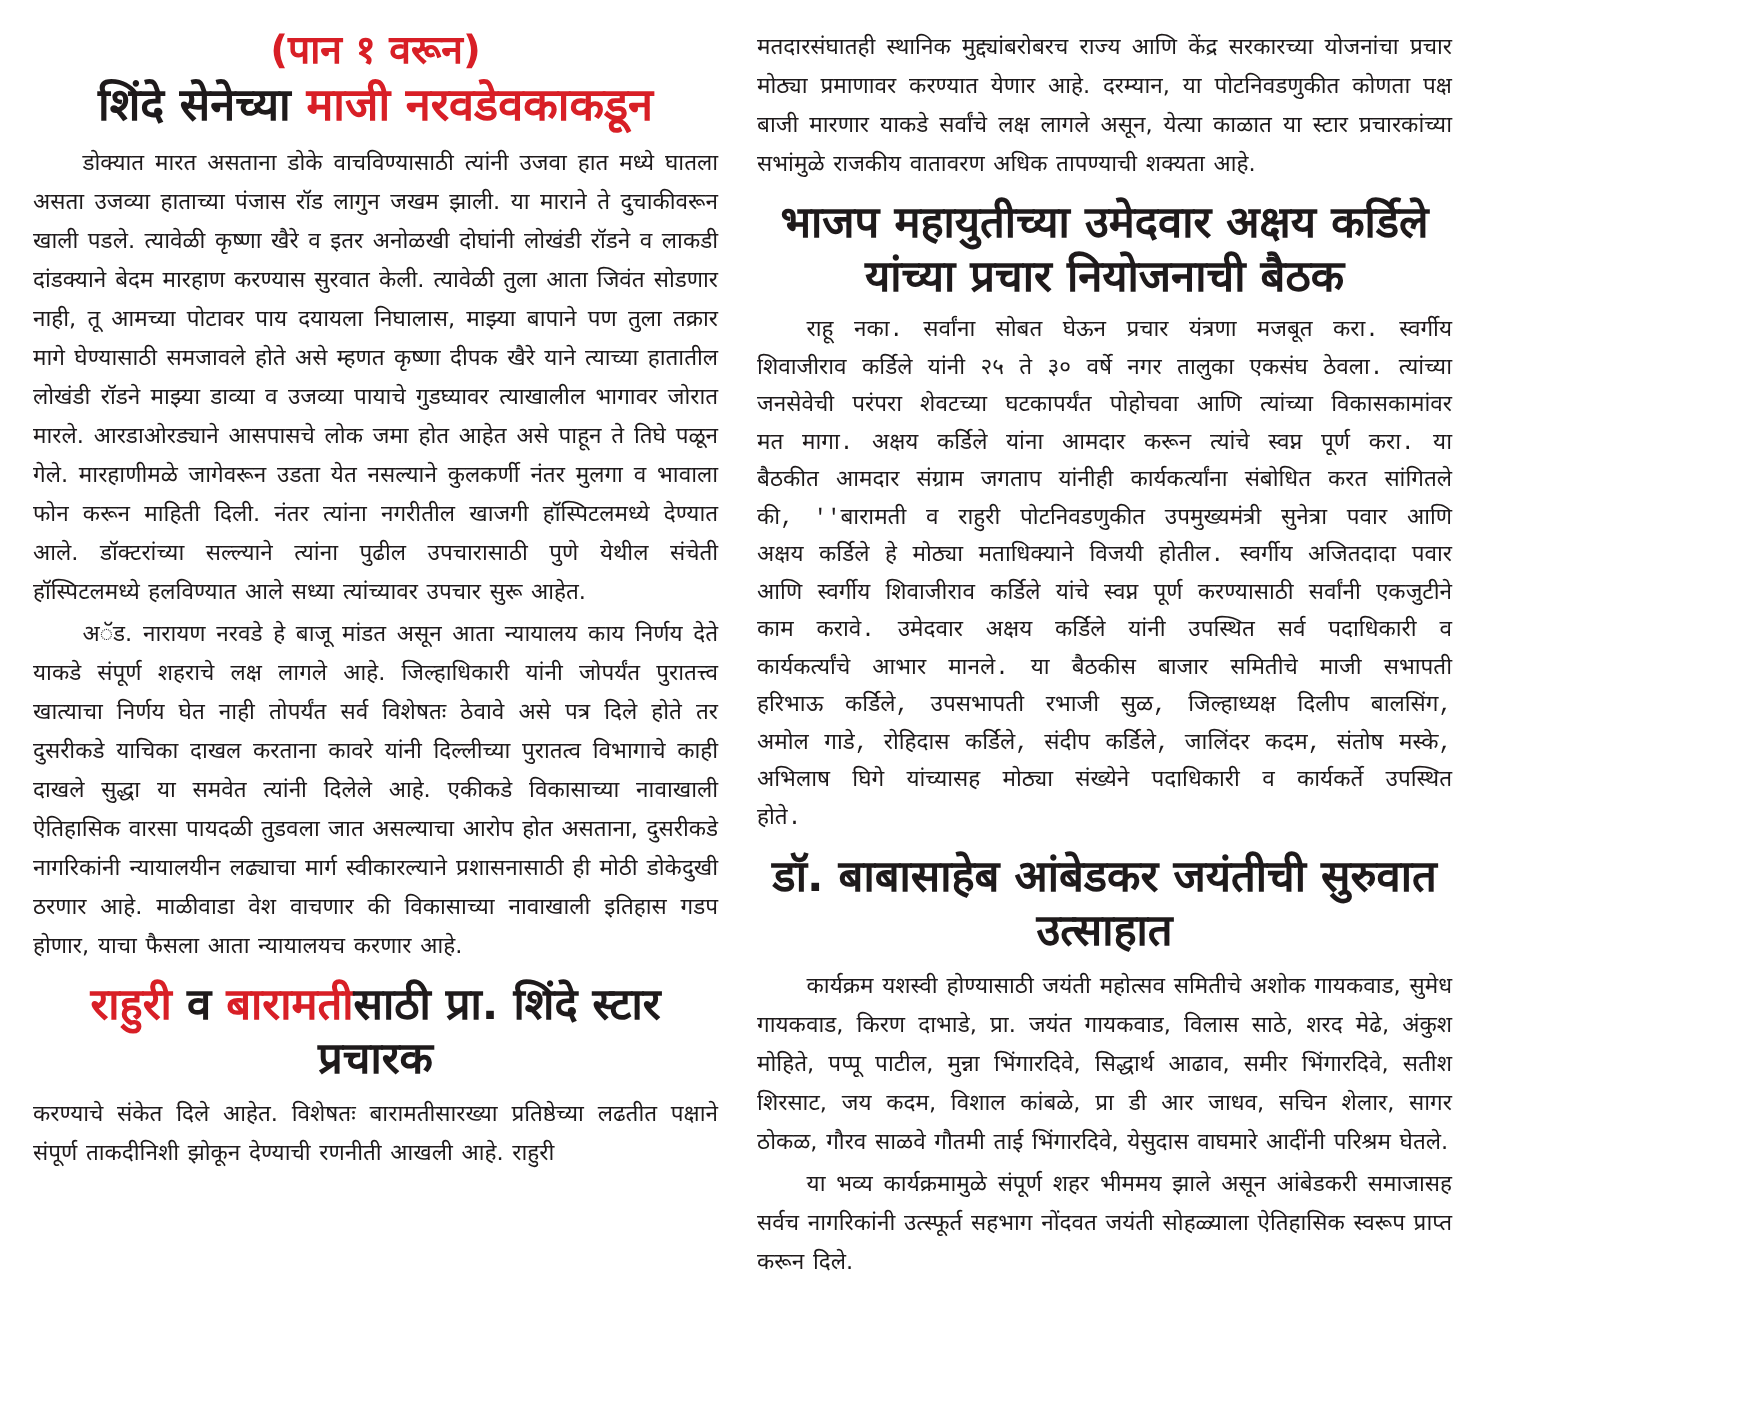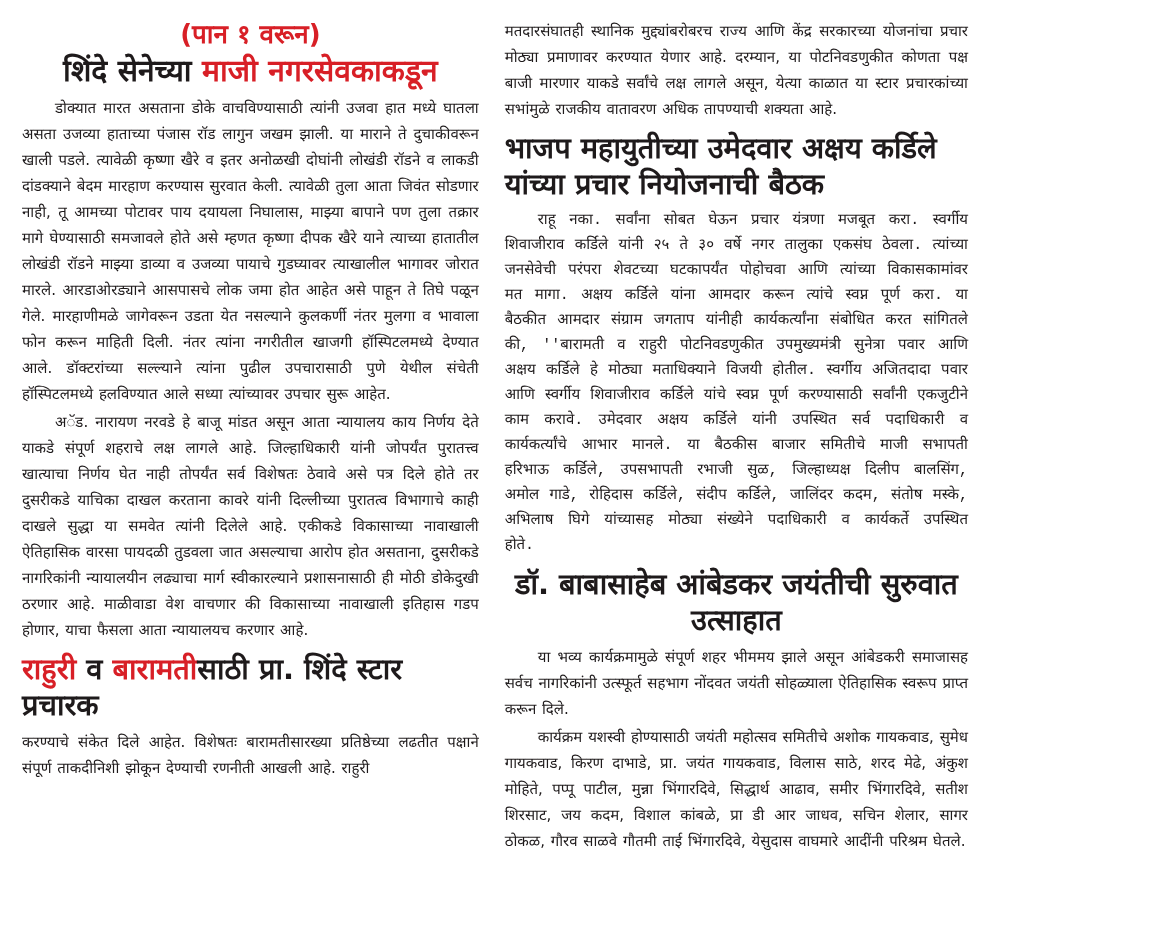--- a/index.html
+++ b/index.html
@@ -47,21 +47,21 @@
     line-height: 37px;
     text-align: center;
     margin-bottom: 6px;
   }
   .h-sub {
     font-size: 29px;
     line-height: 36px;
     margin: 8px 0 6px 0;
   }
   .h-center { text-align: center; }
-  .h-left   { text-align: left; }
+  .h-left   { text-align: center; }
   .red   { color: var(--red, #d81f26); }
   .black { color: var(--ink, #1e1a1b); }
 
   .body-text {
     font-size: 15px;
     line-height: 26px;
     text-align: justify;
     margin: 0 0 2px 0;
     word-spacing: 1px;
   }
@@ -72,21 +72,21 @@
 <body>
 
 <div class="page">
 
   <div class="col col-left">
 
     <p class="kicker">(पान १ वरून)</p>
 
     <h1 class="headline h-main">
       <span>
-        <span class="black">शिंदे सेनेच्या </span><span class="red">माजी नगरसेवकाकडून</span>
+        <span class="black">शिंदे सेनेच्या </span><span class="red">माजी नरवडेवकाकडून</span>
       </span><br>
     </h1>
 
     <p class="body-text indent">डोक्यात मारत असताना डोके वाचविण्यासाठी त्यांनी उजवा हात मध्ये घातला असता उजव्या हाताच्या पंजास रॉड लागुन जखम झाली. या माराने ते दुचाकीवरून खाली पडले. त्यावेळी कृष्णा खैरे व इतर अनोळखी दोघांनी लोखंडी रॉडने व लाकडी दांडक्याने बेदम मारहाण करण्यास सुरवात केली. त्यावेळी तुला आता जिवंत सोडणार नाही, तू आमच्या पोटावर पाय दयायला निघालास, माझ्या बापाने पण तुला तक्रार मागे घेण्यासाठी समजावले होते असे म्हणत कृष्णा दीपक खैरे याने त्याच्या हातातील लोखंडी रॉडने माझ्या डाव्या व उजव्या पायाचे गुडघ्यावर त्याखालील भागावर जोरात मारले. आरडाओरड्याने आसपासचे लोक जमा होत आहेत असे पाहून ते तिघे पळून गेले. मारहाणीमळे जागेवरून उडता येत नसल्याने कुलकर्णी नंतर मुलगा व भावाला फोन करून माहिती दिली. नंतर त्यांना नगरीतील खाजगी हॉस्पिटलमध्ये देण्यात आले. डॉक्टरांच्या सल्ल्याने त्यांना पुढील उपचारासाठी पुणे येथील संचेती हॉस्पिटलमध्ये हलविण्यात आले सध्या त्यांच्यावर उपचार सुरू आहेत.</p>
 
 
     <p class="body-text indent">अॅड. नारायण नरवडे हे बाजू मांडत असून आता न्यायालय काय निर्णय देते याकडे संपूर्ण शहराचे लक्ष लागले आहे. जिल्हाधिकारी यांनी जोपर्यंत पुरातत्त्व खात्याचा निर्णय घेत नाही तोपर्यंत सर्व विशेषतः ठेवावे असे पत्र दिले होते तर दुसरीकडे याचिका दाखल करताना कावरे यांनी दिल्लीच्या पुरातत्व विभागाचे काही दाखले सुद्धा या समवेत त्यांनी दिलेले आहे. एकीकडे विकासाच्या नावाखाली ऐतिहासिक वारसा पायदळी तुडवला जात असल्याचा आरोप होत असताना, दुसरीकडे नागरिकांनी न्यायालयीन लढ्याचा मार्ग स्वीकारल्याने प्रशासनासाठी ही मोठी डोकेदुखी ठरणार आहे. माळीवाडा वेश वाचणार की विकासाच्या नावाखाली इतिहास गडप होणार, याचा फैसला आता न्यायालयच करणार आहे.</p>
 
     <h2 class="headline h-sub h-left">
       <span class="red">राहुरी</span><span class="black"> व </span><span class="red">बारामती</span><span class="black">साठी प्रा. शिंदे स्टार प्रचारक</span>
@@ -99,19 +99,19 @@
   <div class="col col-right">
 
     <p class="body-text">मतदारसंघातही स्थानिक मुद्द्यांबरोबरच राज्य आणि केंद्र सरकारच्या योजनांचा प्रचार मोठ्या प्रमाणावर करण्यात येणार आहे. दरम्यान, या पोटनिवडणुकीत कोणता पक्ष बाजी मारणार याकडे सर्वांचे लक्ष लागले असून, येत्या काळात या स्टार प्रचारकांच्या सभांमुळे राजकीय वातावरण अधिक तापण्याची शक्यता आहे.</p>
 
     <h2 class="headline h-sub h-left">भाजप महायुतीच्या उमेदवार अक्षय कर्डिले यांच्या प्रचार नियोजनाची बैठक</h2>
 
     <p class="body-text indent tight">राहू नका. सर्वांना सोबत घेऊन प्रचार यंत्रणा मजबूत करा. स्वर्गीय शिवाजीराव कर्डिले यांनी २५ ते ३० वर्षे नगर तालुका एकसंघ ठेवला. त्यांच्या जनसेवेची परंपरा शेवटच्या घटकापर्यंत पोहोचवा आणि त्यांच्या विकासकामांवर मत मागा. अक्षय कर्डिले यांना आमदार करून त्यांचे स्वप्न पूर्ण करा. या बैठकीत आमदार संग्राम जगताप यांनीही कार्यकर्त्यांना संबोधित करत सांगितले की, ''बारामती व राहुरी पोटनिवडणुकीत उपमुख्यमंत्री सुनेत्रा पवार आणि अक्षय कर्डिले हे मोठ्या मताधिक्याने विजयी होतील. स्वर्गीय अजितदादा पवार आणि स्वर्गीय शिवाजीराव कर्डिले यांचे स्वप्न पूर्ण करण्यासाठी सर्वांनी एकजुटीने काम करावे. उमेदवार अक्षय कर्डिले यांनी उपस्थित सर्व पदाधिकारी व कार्यकर्त्यांचे आभार मानले. या बैठकीस बाजार समितीचे माजी सभापती हरिभाऊ कर्डिले, उपसभापती रभाजी सुळ, जिल्हाध्यक्ष दिलीप बालसिंग, अमोल गाडे, रोहिदास कर्डिले, संदीप कर्डिले, जालिंदर कदम, संतोष मस्के, अभिलाष घिगे यांच्यासह मोठ्या संख्येने पदाधिकारी व कार्यकर्ते उपस्थित होते.</p>
 
     <h2 class="headline h-sub h-center">डॉ. बाबासाहेब आंबेडकर जयंतीची सुरुवात उत्साहात</h2>
 
+    <p class="body-text indent">कार्यक्रम यशस्वी होण्यासाठी जयंती महोत्सव समितीचे अशोक गायकवाड, सुमेध गायकवाड, किरण दाभाडे, प्रा. जयंत गायकवाड, विलास साठे, शरद मेढे, अंकुश मोहिते, पप्पू पाटील, मुन्ना भिंगारदिवे, सिद्धार्थ आढाव, समीर भिंगारदिवे, सतीश शिरसाट, जय कदम, विशाल कांबळे, प्रा डी आर जाधव, सचिन शेलार, सागर ठोकळ, गौरव साळवे गौतमी ताई भिंगारदिवे, येसुदास वाघमारे आदींनी परिश्रम घेतले.</p>
+
     <p class="body-text indent">या भव्य कार्यक्रमामुळे संपूर्ण शहर भीममय झाले असून आंबेडकरी समाजासह सर्वच नागरिकांनी उत्स्फूर्त सहभाग नोंदवत जयंती सोहळ्याला ऐतिहासिक स्वरूप प्राप्त करून दिले.</p>
-
-    <p class="body-text indent">कार्यक्रम यशस्वी होण्यासाठी जयंती महोत्सव समितीचे अशोक गायकवाड, सुमेध गायकवाड, किरण दाभाडे, प्रा. जयंत गायकवाड, विलास साठे, शरद मेढे, अंकुश मोहिते, पप्पू पाटील, मुन्ना भिंगारदिवे, सिद्धार्थ आढाव, समीर भिंगारदिवे, सतीश शिरसाट, जय कदम, विशाल कांबळे, प्रा डी आर जाधव, सचिन शेलार, सागर ठोकळ, गौरव साळवे गौतमी ताई भिंगारदिवे, येसुदास वाघमारे आदींनी परिश्रम घेतले.</p>
 
   </div>
 
 </div>
 
 </body></html>

